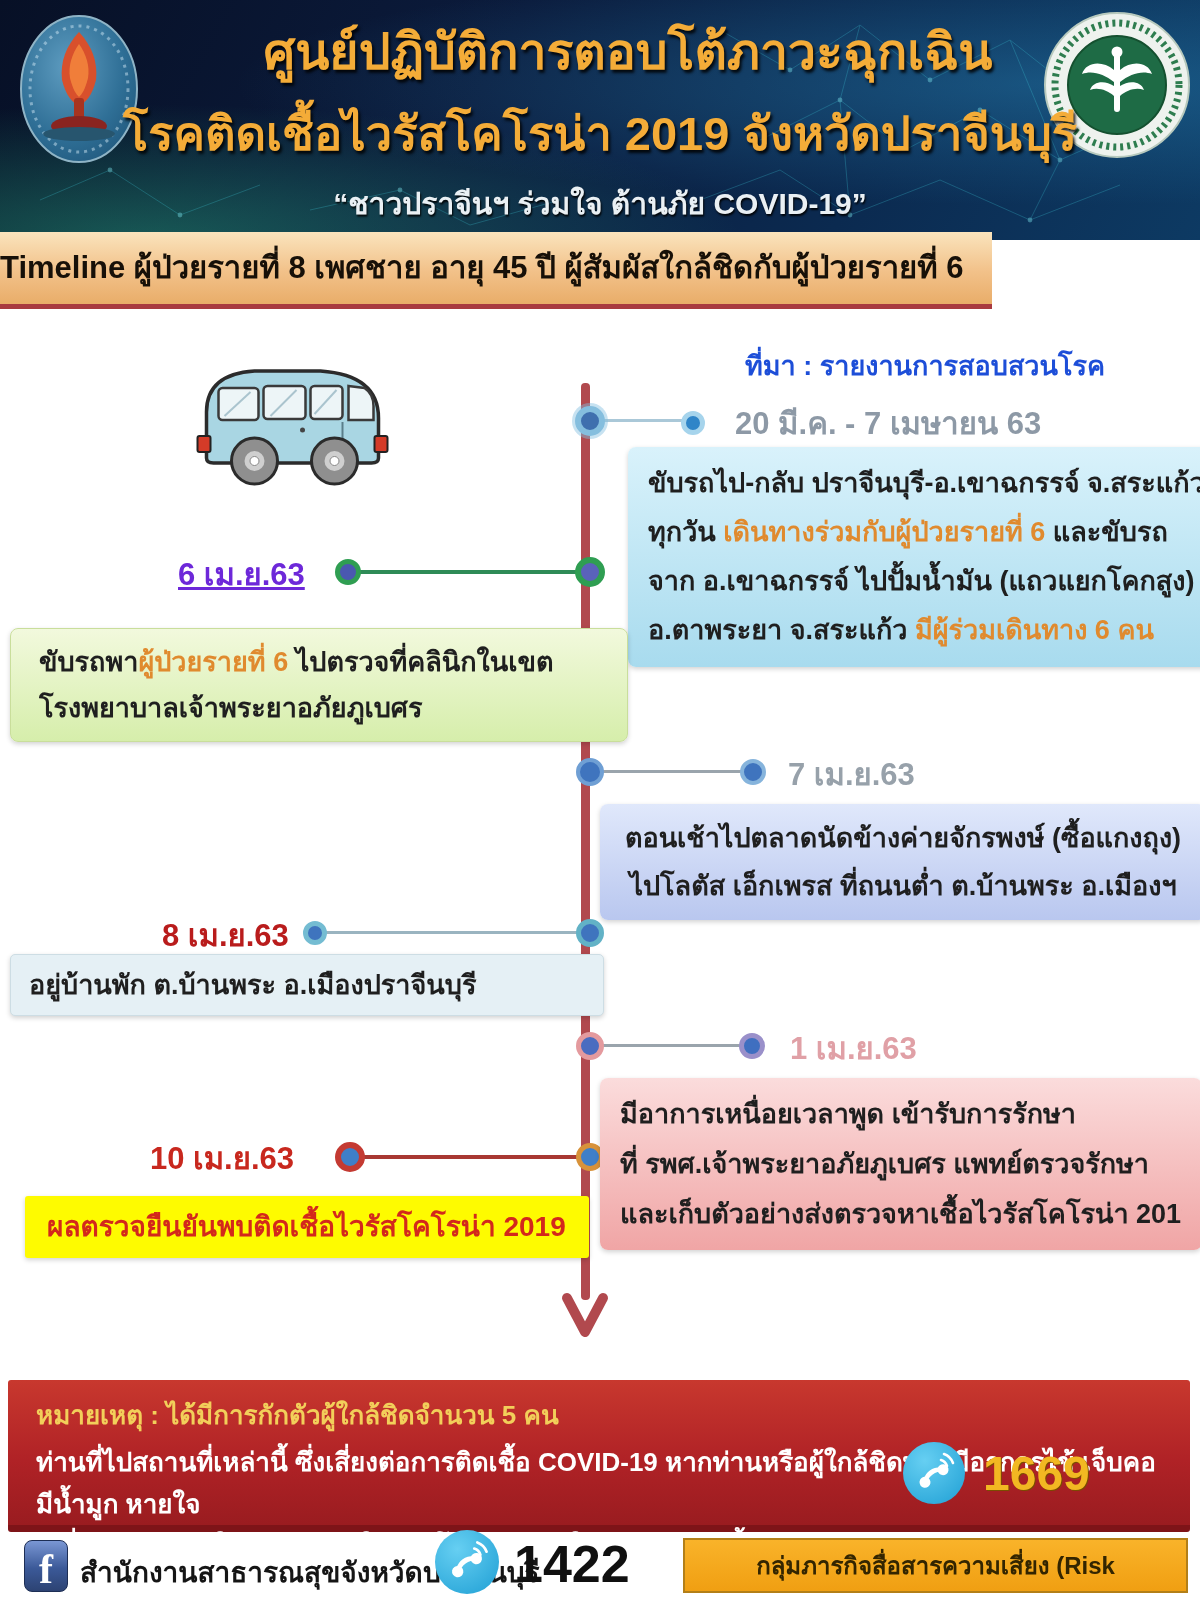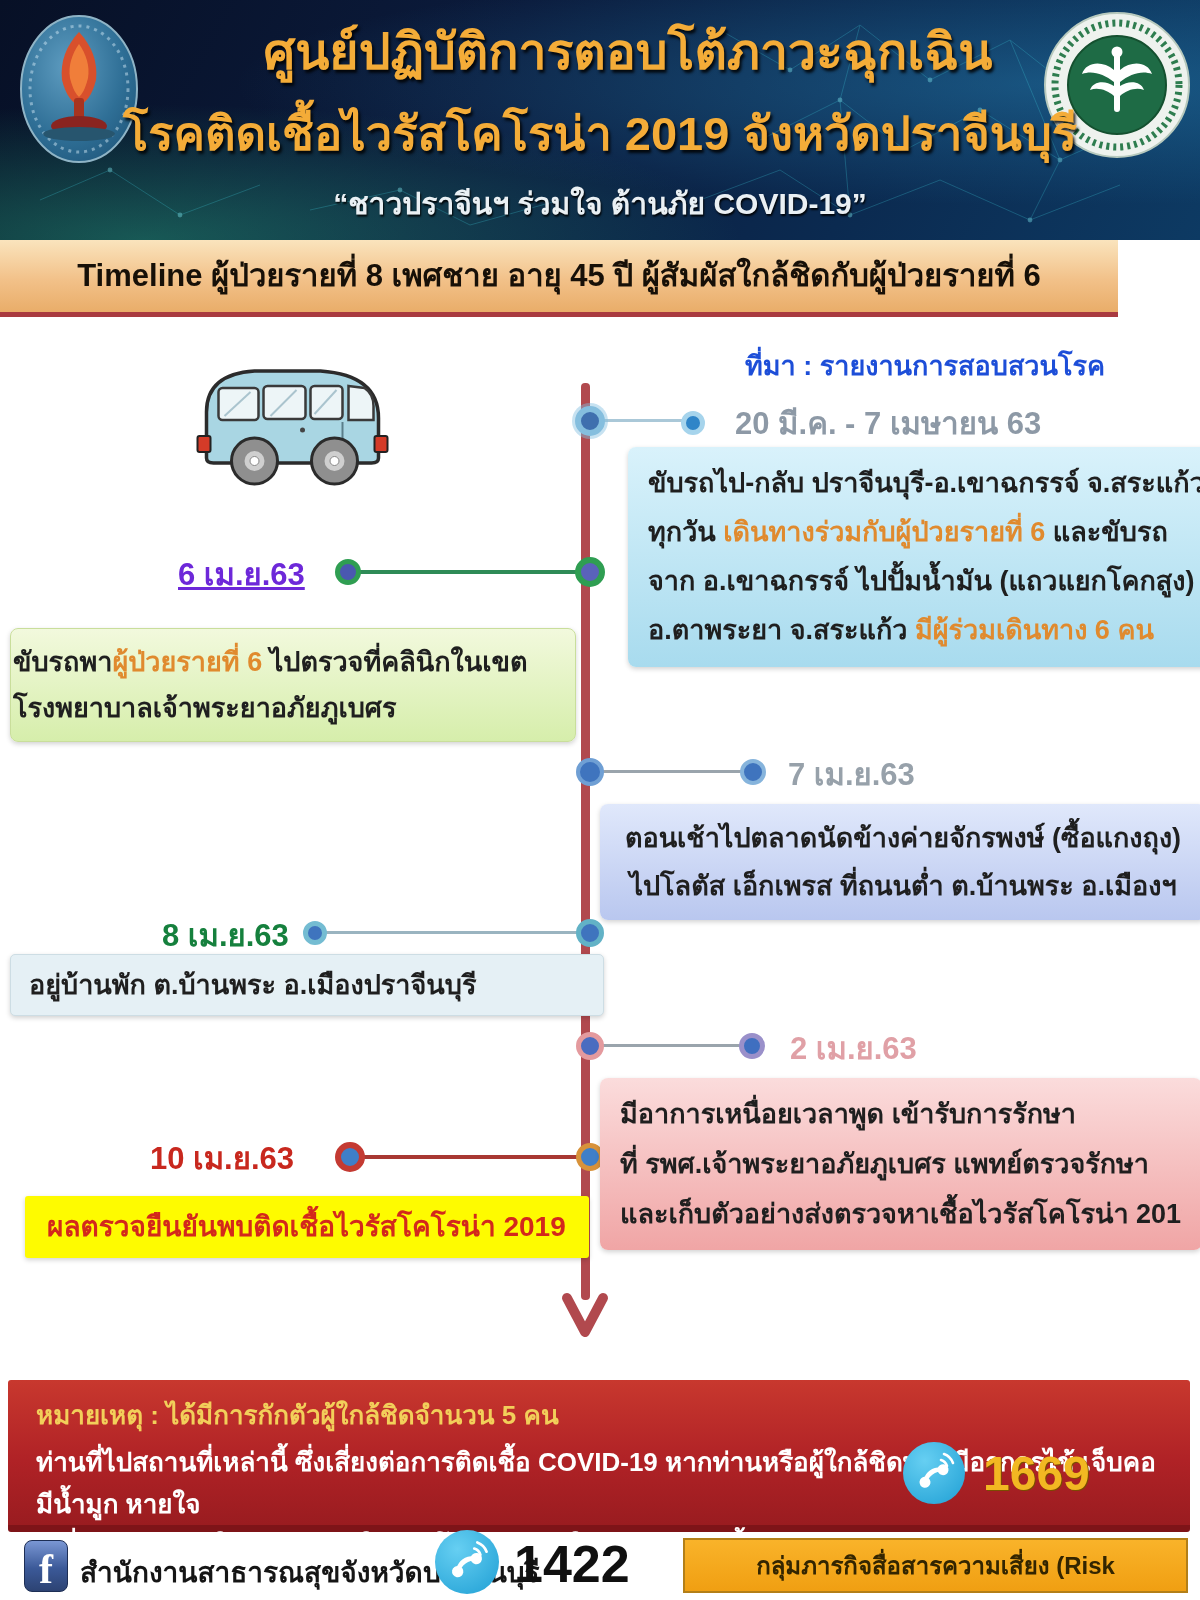--- a/index.html
+++ b/index.html
@@ -13,38 +13,38 @@
       radial-gradient(ellipse at 12% 100%, rgba(46,190,140,0.40), transparent 40%),
       radial-gradient(ellipse at 88% 35%, rgba(40,130,180,0.45), transparent 55%),
       linear-gradient(118deg,#071026 0%,#0b1b3c 40%,#0b2a50 72%,#0d3a63 100%);}
   .net{position:absolute;left:0;top:0;opacity:.55;}
   .h-line{position:absolute;left:0;width:100%;text-align:center;font-weight:bold;}
   .h-t1{top:12px;font-size:50px;color:#f4ac38;text-shadow:2px 3px 3px rgba(0,0,0,.85);padding-left:28px;}
   .h-t2{top:96px;font-size:47px;color:#f4ac38;text-shadow:2px 3px 3px rgba(0,0,0,.85);}
   .h-sub{top:180px;font-size:30px;color:#eaf0f4;text-shadow:1px 2px 2px rgba(0,0,0,.9);}
 
   
-  .banner{left:0;top:240px;width:1118px;height:72px;box-sizing:content-box;
+  .banner{left:0;top:232px;width:992px;height:72px;box-sizing:content-box;
     background:linear-gradient(#fae4bd,#f2c189 55%,#e9ad69);
-    border-bottom:5px solid #a93a40;text-align:center;line-height:72px;
+    border-bottom:5px solid #a93a40;text-align:left;line-height:72px;
     font-size:31px;font-weight:bold;color:#171008;}
   .source{top:344px;left:745px;font-size:27px;font-weight:bold;color:#1d4ed8;}
 
   
   .tl-line{left:581px;top:383px;width:9px;height:917px;background:#b1494e;border-radius:4px;}
   .dot{position:absolute;border-radius:50%;box-sizing:border-box;}
   .conn{position:absolute;}
   .tdate{position:absolute;font-size:31px;font-weight:bold;white-space:nowrap;}
   .tbox{position:absolute;border-radius:8px;font-weight:bold;font-size:27px;color:#1f1f1f;
         box-shadow:0 2px 5px rgba(0,0,0,.18);}
   .tline{white-space:nowrap;overflow:hidden;}
   .hl{color:#e08a2e;}
   .box-blue{background:linear-gradient(#d9f2fb,#a8dbee);padding:12px 20px;}
   .box-blue .tline{line-height:49px;}
-  .box-green{background:linear-gradient(#f2f9dd,#d6eeab);border:1px solid #c9de9b;padding:10px 2px;}
+  .box-green{background:linear-gradient(#f2f9dd,#d6eeab);border:1px solid #c9de9b;padding:10px 28px;}
   .box-green .tline{line-height:46px;}
   .box-lav{background:linear-gradient(#e0e8fb,#b9c7ef);padding:10px 20px;}
   .box-lav .tline{line-height:48px;text-align:center;}
   .box-lblue{background:#e5f0f5;border:1px solid #cddde4;padding:0 18px;border-radius:5px;}
   .box-lblue .tline{line-height:60px;}
   .box-pink{background:linear-gradient(#fbdcdc,#f0a5a5);padding:11px 20px;}
   .box-pink .tline{line-height:50px;}
   .box-yellow{background:#fefb00;color:#d3281c;padding:0 22px;font-size:28px;border-radius:3px;}
   .box-yellow .tline{line-height:62px;}
 
@@ -183,22 +183,22 @@
   <div class="dot" style="left:576px;top:919px;width:28px;height:28px;background:#3f74be;border:5px solid #62b2c6;"></div>
   <div class="dot" style="left:303px;top:921px;width:24px;height:24px;background:#3f74be;border:5px solid #74bcd2;"></div>
   <div class="dot" style="left:576px;top:1032px;width:28px;height:28px;background:#4a6cc0;border:5px solid #e49a9e;"></div>
   <div class="dot" style="left:739px;top:1033px;width:26px;height:26px;background:#3f6fc0;border:5px solid #9a90ca;"></div>
   <div class="dot" style="left:576px;top:1143px;width:28px;height:28px;background:#3f7fc8;border:5px solid #d8923a;"></div>
   <div class="dot" style="left:335px;top:1142px;width:30px;height:30px;background:#3f7fc8;border:6px solid #c43a32;"></div>
 
   <div class="tdate" style="left:735px;top:398px;color:#8d99a6;">20  มี.ค. - 7 เมษายน 63</div>
   <div class="tdate" style="left:178px;top:549px;color:#6d28d9;text-decoration:underline;">6 เม.ย.63</div>
   <div class="tdate" style="left:788px;top:749px;color:#97a1aa;">7 เม.ย.63</div>
-  <div class="tdate" style="left:162px;top:910px;color:#15803d;">8 เม.ย.63</div>
-  <div class="tdate" style="left:790px;top:1023px;color:#e0a0a6;">2 เม.ย.63</div>
+  <div class="tdate" style="left:162px;top:910px;color:#b91c1c;">8 เม.ย.63</div>
+  <div class="tdate" style="left:790px;top:1023px;color:#e0a0a6;">1 เม.ย.63</div>
   <div class="tdate" style="left:150px;top:1133px;color:#c8281e;">10 เม.ย.63</div>
 
   <div class="tbox box-blue" style="left:628px;top:447px;width:558px;">
     <div class="tline"><span>ขับรถไป-กลับ ปราจีนบุรี-อ.เขาฉกรรจ์  จ.สระแก้ว</span></div>
     <div class="tline">
       <span>ทุกวัน </span><span class="hl">เดินทางร่วมกับผู้ป่วยรายที่ 6</span><span> และขับรถ</span>
     </div>
     <div class="tline"><span>จาก อ.เขาฉกรรจ์ ไปปั้มน้ำมัน (แถวแยกโคกสูง)</span></div>
     <div class="tline">
       <span>อ.ตาพระยา  จ.สระแก้ว </span><span class="hl">มีผู้ร่วมเดินทาง  6 คน</span>

